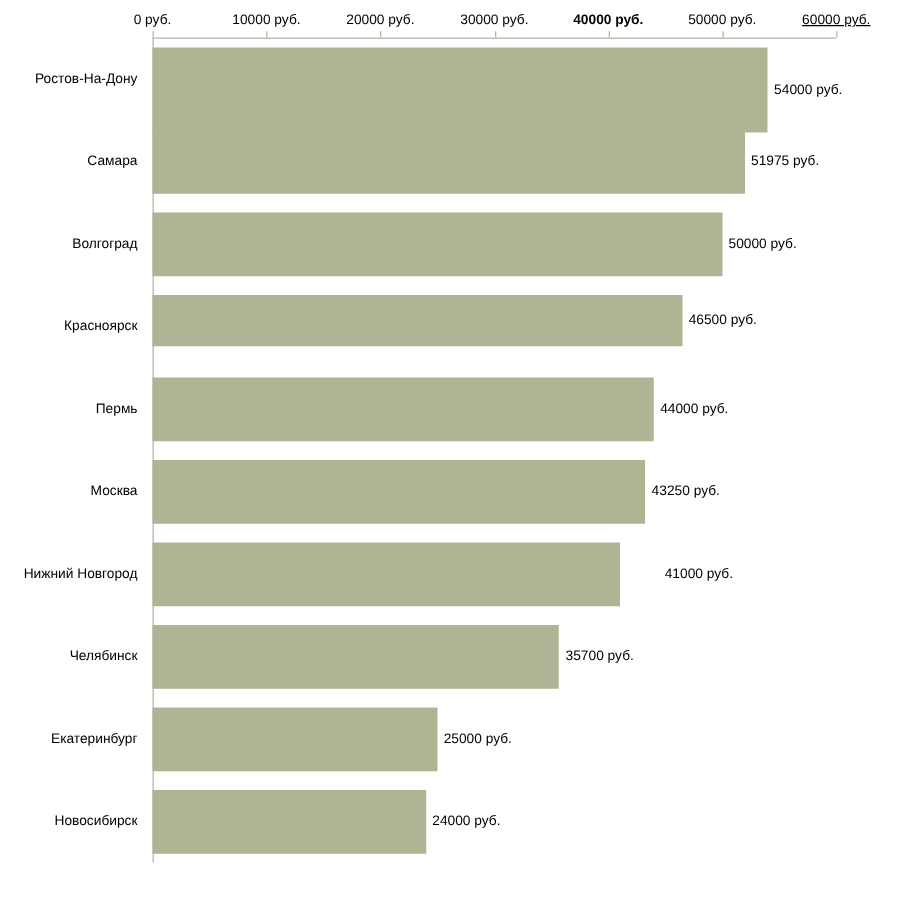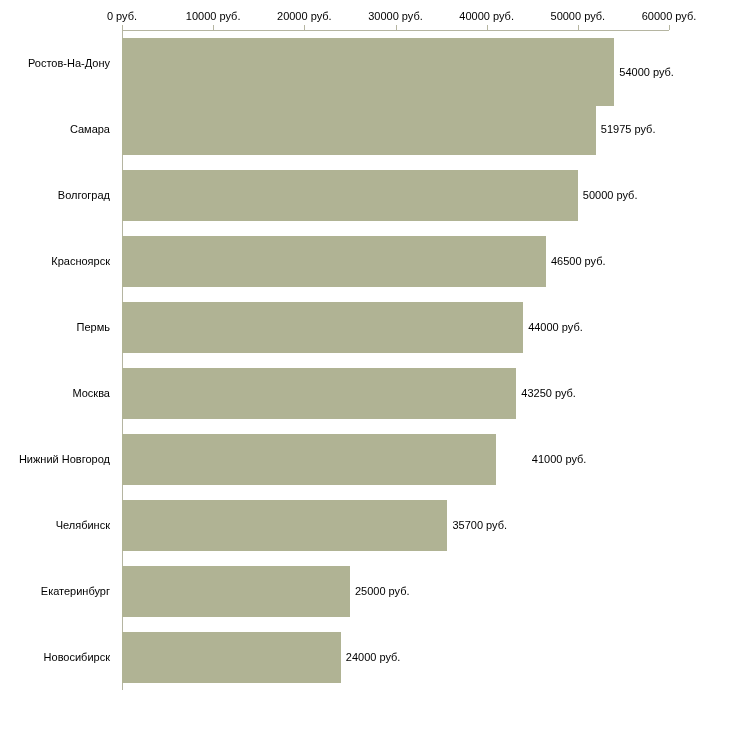--- a/index.html
+++ b/index.html
@@ -107,25 +107,25 @@
 
   <div id="xticks">
       <div class="tick-label" style="left: 122px;">0 руб.</div>
       <div class="tick-mark" style="left: 122px;"></div>
       <div class="tick-label" style="left: 213.167px;">10000 руб.</div>
       <div class="tick-mark" style="left: 213.167px;"></div>
       <div class="tick-label" style="left: 304.333px;">20000 руб.</div>
       <div class="tick-mark" style="left: 304.333px;"></div>
       <div class="tick-label" style="left: 395.5px;">30000 руб.</div>
       <div class="tick-mark" style="left: 395.5px;"></div>
-      <div class="tick-label" style="left: 486.667px;">40000 руб.</div>
+      <div class="tick-label" style="left: 486.667px; font-weight: bold;">40000 руб.</div>
       <div class="tick-mark" style="left: 486.667px;"></div>
       <div class="tick-label" style="left: 577.833px;">50000 руб.</div>
       <div class="tick-mark" style="left: 577.833px;"></div>
-      <div class="tick-label" style="left: 669px;">60000 руб.</div>
+      <div class="tick-label" style="left: 669px; text-decoration: underline;">60000 руб.</div>
       <div class="tick-mark" style="left: 669px;"></div>
     </div>
 
   <div class="cat-label-wrap" id="catlabels">
       <div class="cat-label-item" style="top: 33px; right: 6px;">Ростов-На-Дону</div>
       <div class="cat-label-item" style="top: 99px; right: 6px;">Самара</div>
       <div class="cat-label-item" style="top: 165px; right: 6px;">Волгоград</div>
       <div class="cat-label-item" style="top: 231px; right: 6px;">Красноярск</div>
       <div class="cat-label-item" style="top: 297px; right: 6px;">Пермь</div>
       <div class="cat-label-item" style="top: 363px; right: 6px;">Москва</div>
@@ -141,21 +141,21 @@
         <div class="bar-value" style="left: 492.3px;">54000 руб.</div>
       </div>
       <div class="row" style="top: 73.5px; height: 51px;">
         <div class="bar" style="width: 473.839px; background: rgb(176, 179, 148);"></div>
         <div class="bar-value" style="left: 473.839px;">51975 руб.</div>
       </div>
       <div class="row" style="top: 139.5px; height: 51px;">
         <div class="bar" style="width: 455.833px; background: rgb(176, 179, 148);"></div>
         <div class="bar-value" style="left: 455.833px;">50000 руб.</div>
       </div>
-      <div class="row" style="top: 205.5px; height: 51px;">
+      <div class="row" style="top: 205.5px; height: 41px;">
         <div class="bar" style="width: 423.925px; background: rgb(176, 179, 148);"></div>
         <div class="bar-value" style="left: 423.925px;">46500 руб.</div>
       </div>
       <div class="row" style="top: 271.5px; height: 51px;">
         <div class="bar" style="width: 401.133px; background: rgb(176, 179, 148);"></div>
         <div class="bar-value" style="left: 401.133px;">44000 руб.</div>
       </div>
       <div class="row" style="top: 337.5px; height: 51px;">
         <div class="bar" style="width: 394.296px; background: rgb(176, 179, 148);"></div>
         <div class="bar-value" style="left: 394.296px;">43250 руб.</div>

